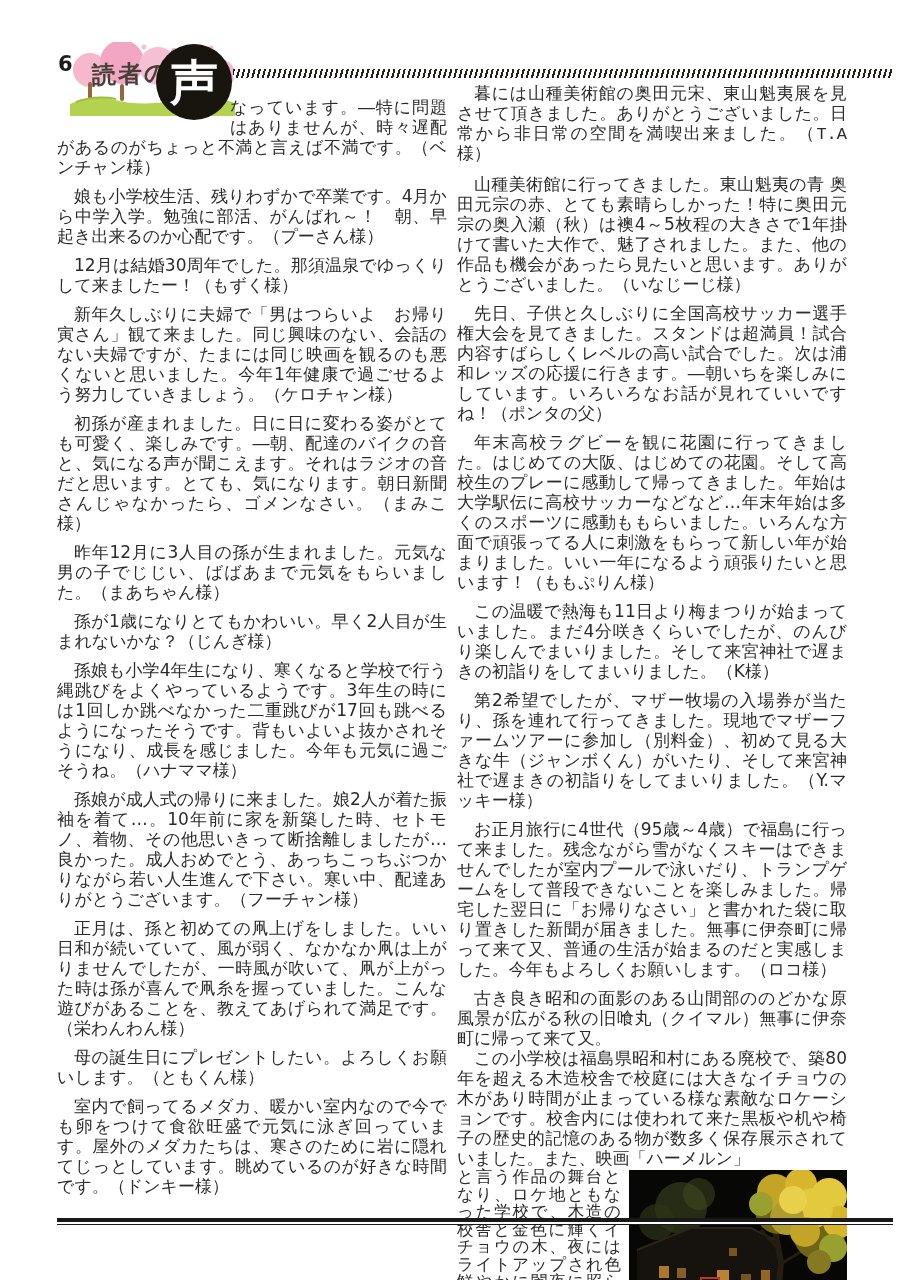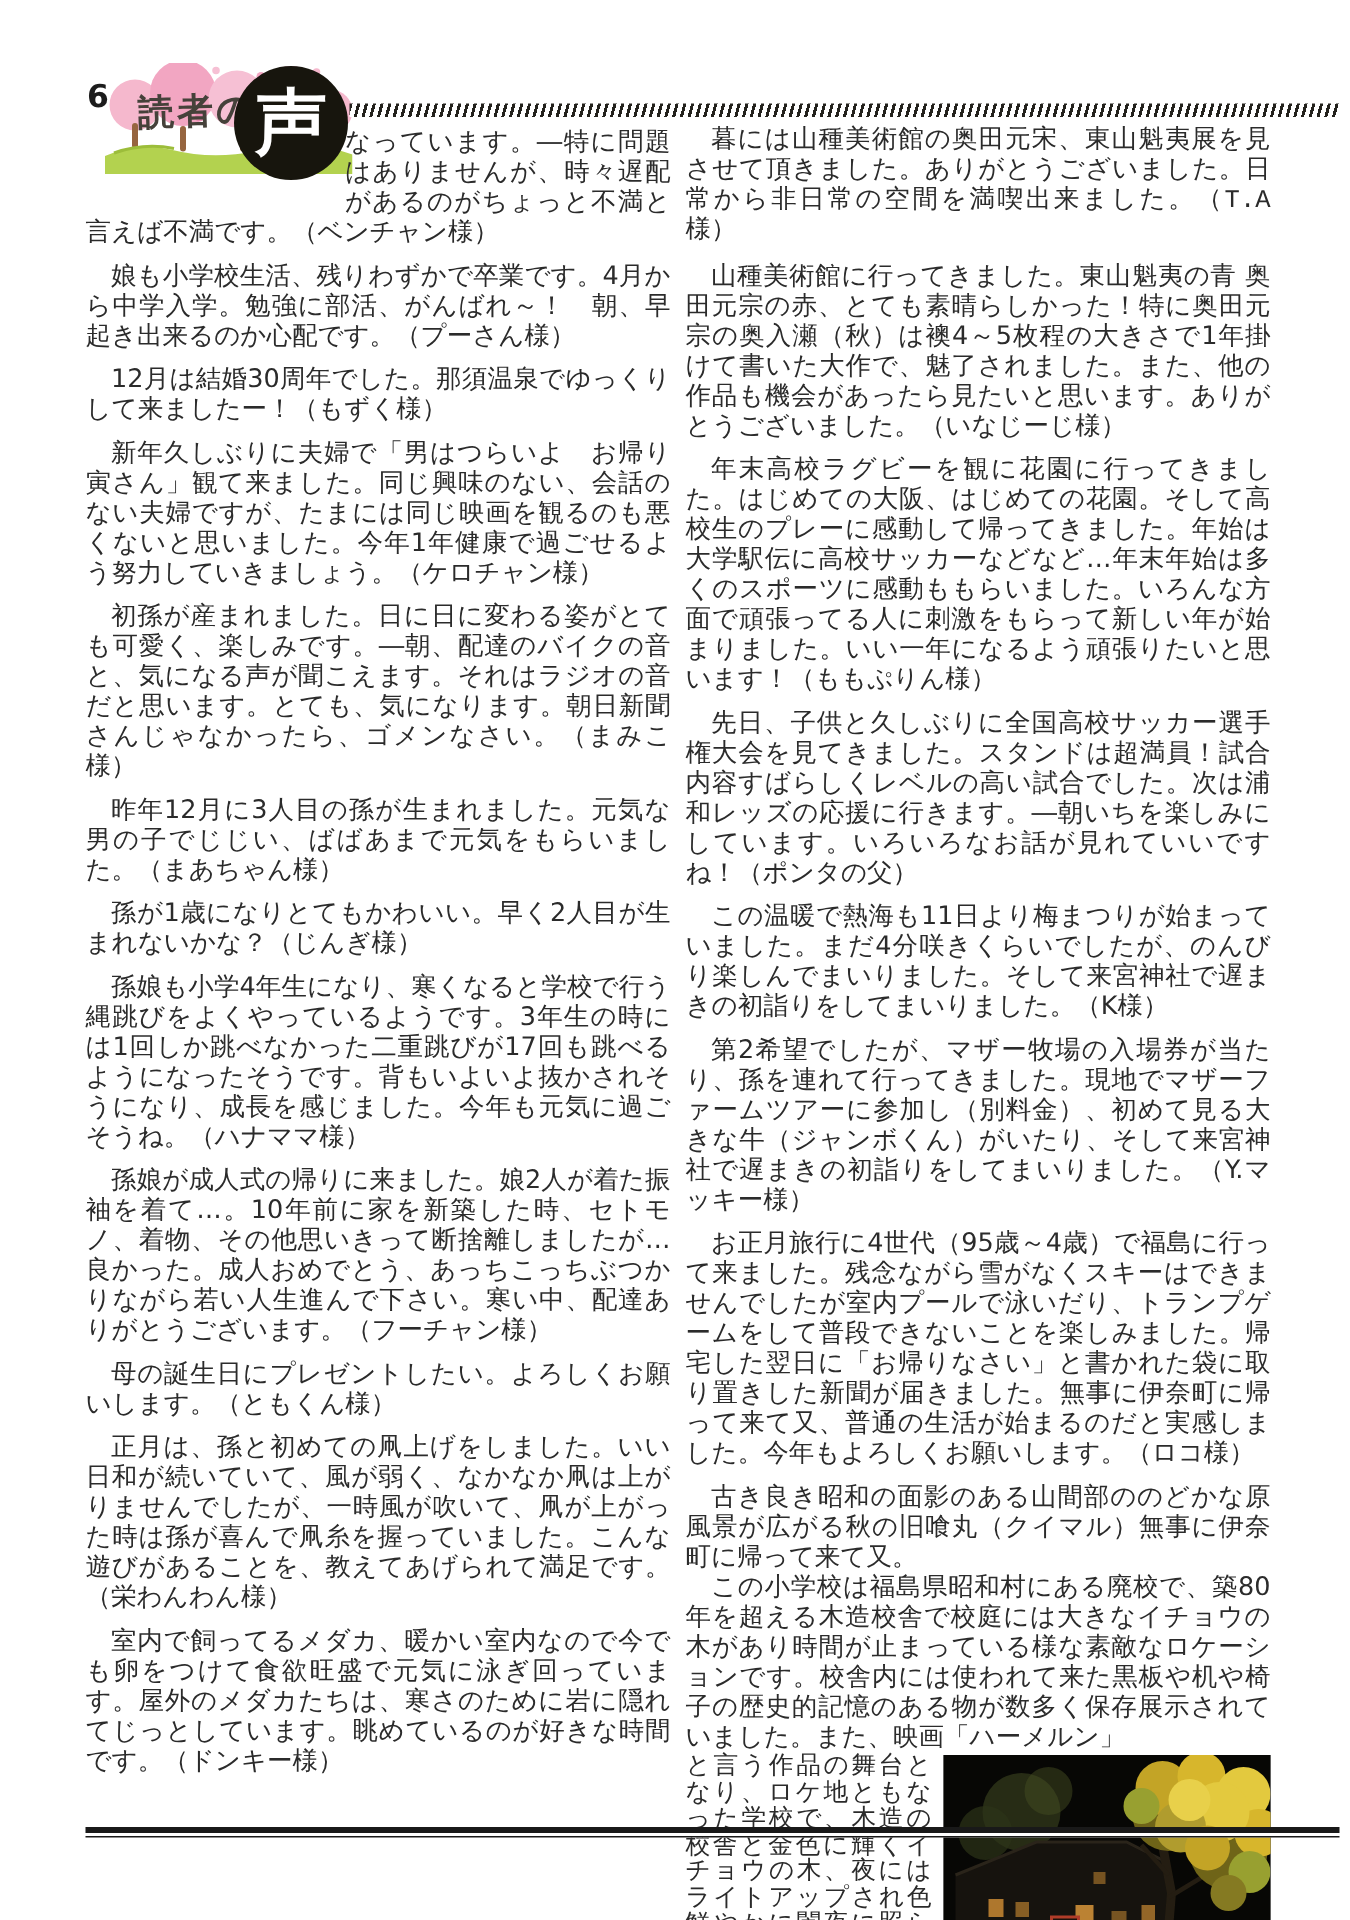--- a/index.html
+++ b/index.html
@@ -29,21 +29,21 @@
     background:repeating-linear-gradient(105deg,#23211c 0 2px,#ffffff 2px 5px);
   }
   .col{
     position:absolute;top:85px;width:390px;
     font-size:17px;line-height:20px;text-align:justify;
   }
   .col-left{left:57px;}
   .col-right{left:457px;}
   .float-spacer{float:left;width:173px;height:42px;}
   .col p{margin:9px 0 0;text-indent:1em;}
-  .col-left .plist p:first-child{margin-top:0;text-indent:0;}
+  .col-left .plist p:first-child{margin-top:12px;text-indent:0;}
   .col-right .plist p:first-child{margin-top:0;font-family:Liberation Mono, monospace;}
   .no-gap{margin-top:0 !important;}
   .photo-wrap{margin-top:0;}
   .photo{
     float:right;width:218px;height:144px;margin:2px 0 4px 8px;
     background:#070705;
   }
   .photo svg{display:block;}
   .beside{margin:0 !important;line-height:17.5px;font-size:16.5px;text-indent:0 !important;}
   .bottom-rule{
@@ -92,33 +92,33 @@
     <div class="plist">
         <p>なっています。―特に問題はありませんが、時々遅配があるのがちょっと不満と言えば不満です。（ベンチャン様）</p>
         <p>娘も小学校生活、残りわずかで卒業です。4月から中学入学。勉強に部活、がんばれ～！　朝、早起き出来るのか心配です。（プーさん様）</p>
         <p>12月は結婚30周年でした。那須温泉でゆっくりして来ましたー！（もずく様）</p>
         <p>新年久しぶりに夫婦で「男はつらいよ　お帰り寅さん」観て来ました。同じ興味のない、会話のない夫婦ですが、たまには同じ映画を観るのも悪くないと思いました。今年1年健康で過ごせるよう努力していきましょう。（ケロチャン様）</p>
         <p>初孫が産まれました。日に日に変わる姿がとても可愛く、楽しみです。―朝、配達のバイクの音と、気になる声が聞こえます。それはラジオの音だと思います。とても、気になります。朝日新聞さんじゃなかったら、ゴメンなさい。（まみこ様）</p>
         <p>昨年12月に3人目の孫が生まれました。元気な男の子でじじい、ばばあまで元気をもらいました。（まあちゃん様）</p>
         <p>孫が1歳になりとてもかわいい。早く2人目が生まれないかな？（じんぎ様）</p>
         <p>孫娘も小学4年生になり、寒くなると学校で行う縄跳びをよくやっているようです。3年生の時には1回しか跳べなかった二重跳びが17回も跳べるようになったそうです。背もいよいよ抜かされそうになり、成長を感じました。今年も元気に過ごそうね。（ハナママ様）</p>
         <p>孫娘が成人式の帰りに来ました。娘2人が着た振袖を着て…。10年前に家を新築した時、セトモノ、着物、その他思いきって断捨離しましたが…良かった。成人おめでとう、あっちこっちぶつかりながら若い人生進んで下さい。寒い中、配達ありがとうございます。（フーチャン様）</p>
+        <p>正月は、孫と初めての凧上げをしました。いい日和が続いていて、風が弱く、なかなか凧は上がりませんでしたが、一時風が吹いて、凧が上がった時は孫が喜んで凧糸を握っていました。こんな遊びがあることを、教えてあげられて満足です。（栄わんわん様）</p>
         <p>母の誕生日にプレゼントしたい。よろしくお願いします。（ともくん様）</p>
-        <p>正月は、孫と初めての凧上げをしました。いい日和が続いていて、風が弱く、なかなか凧は上がりませんでしたが、一時風が吹いて、凧が上がった時は孫が喜んで凧糸を握っていました。こんな遊びがあることを、教えてあげられて満足です。（栄わんわん様）</p>
         <p>室内で飼ってるメダカ、暖かい室内なので今でも卵をつけて食欲旺盛で元気に泳ぎ回っています。屋外のメダカたちは、寒さのために岩に隠れてじっとしています。眺めているのが好きな時間です。（ドンキー様）</p>
       </div>
 
   </div>
 
   <div class="col col-right">
     <div class="plist">
         <p>暮には山種美術館の奥田元宋、東山魁夷展を見させて頂きました。ありがとうございました。日常から非日常の空間を満喫出来ました。（T.A様）</p>
         <p>山種美術館に行ってきました。東山魁夷の青 奥田元宗の赤、とても素晴らしかった！特に奥田元宗の奥入瀬（秋）は襖4～5枚程の大きさで1年掛けて書いた大作で、魅了されました。また、他の作品も機会があったら見たいと思います。ありがとうございました。（いなじーじ様）</p>
+        <p>先日、子供と久しぶりに全国高校サッカー選手権大会を見てきました。スタンドは超満員！試合内容すばらしくレベルの高い試合でした。次は浦和レッズの応援に行きます。―朝いちを楽しみにしています。いろいろなお話が見れていいですね！（ポンタの父）</p>
         <p>年末高校ラグビーを観に花園に行ってきました。はじめての大阪、はじめての花園。そして高校生のプレーに感動して帰ってきました。年始は大学駅伝に高校サッカーなどなど…年末年始は多くのスポーツに感動ももらいました。いろんな方面で頑張ってる人に刺激をもらって新しい年が始まりました。いい一年になるよう頑張りたいと思います！（ももぷりん様）</p>
-        <p>先日、子供と久しぶりに全国高校サッカー選手権大会を見てきました。スタンドは超満員！試合内容すばらしくレベルの高い試合でした。次は浦和レッズの応援に行きます。―朝いちを楽しみにしています。いろいろなお話が見れていいですね！（ポンタの父）</p>
         <p>この温暖で熱海も11日より梅まつりが始まっていました。まだ4分咲きくらいでしたが、のんびり楽しんでまいりました。そして来宮神社で遅まきの初詣りをしてまいりました。（K様）</p>
         <p>第2希望でしたが、マザー牧場の入場券が当たり、孫を連れて行ってきました。現地でマザーファームツアーに参加し（別料金）、初めて見る大きな牛（ジャンボくん）がいたり、そして来宮神社で遅まきの初詣りをしてまいりました。（Y.マッキー様）</p>
         <p>お正月旅行に4世代（95歳～4歳）で福島に行って来ました。残念ながら雪がなくスキーはできませんでしたが室内プールで泳いだり、トランプゲームをして普段できないことを楽しみました。帰宅した翌日に「お帰りなさい」と書かれた袋に取り置きした新聞が届きました。無事に伊奈町に帰って来て又、普通の生活が始まるのだと実感しました。今年もよろしくお願いします。（ロコ様）</p>
       </div>
     <p>古き良き昭和の面影のある山間部ののどかな原風景が広がる秋の旧喰丸（クイマル）無事に伊奈町に帰って来て又。</p>
     <p class="no-gap">この小学校は福島県昭和村にある廃校で、築80年を超える木造校舎で校庭には大きなイチョウの木があり時間が止まっている様な素敵なロケーションです。校舎内には使われて来た黒板や机や椅子の歴史的記憶のある物が数多く保存展示されていました。また、映画「ハーメルン」</p>
     <div class="photo-wrap">
       <div class="photo">
         <svg width="218" height="144" viewBox="0 0 218 144" xmlns="http://www.w3.org/2000/svg">
           <rect x="0" y="0" width="218" height="144" fill="#070705"></rect>

